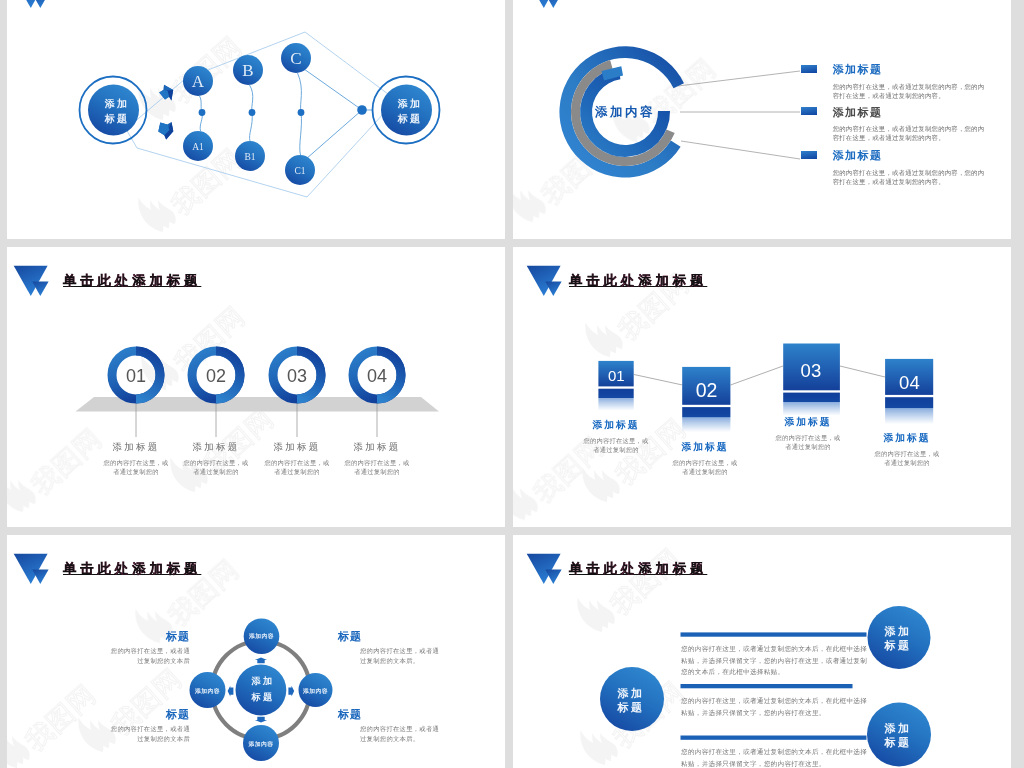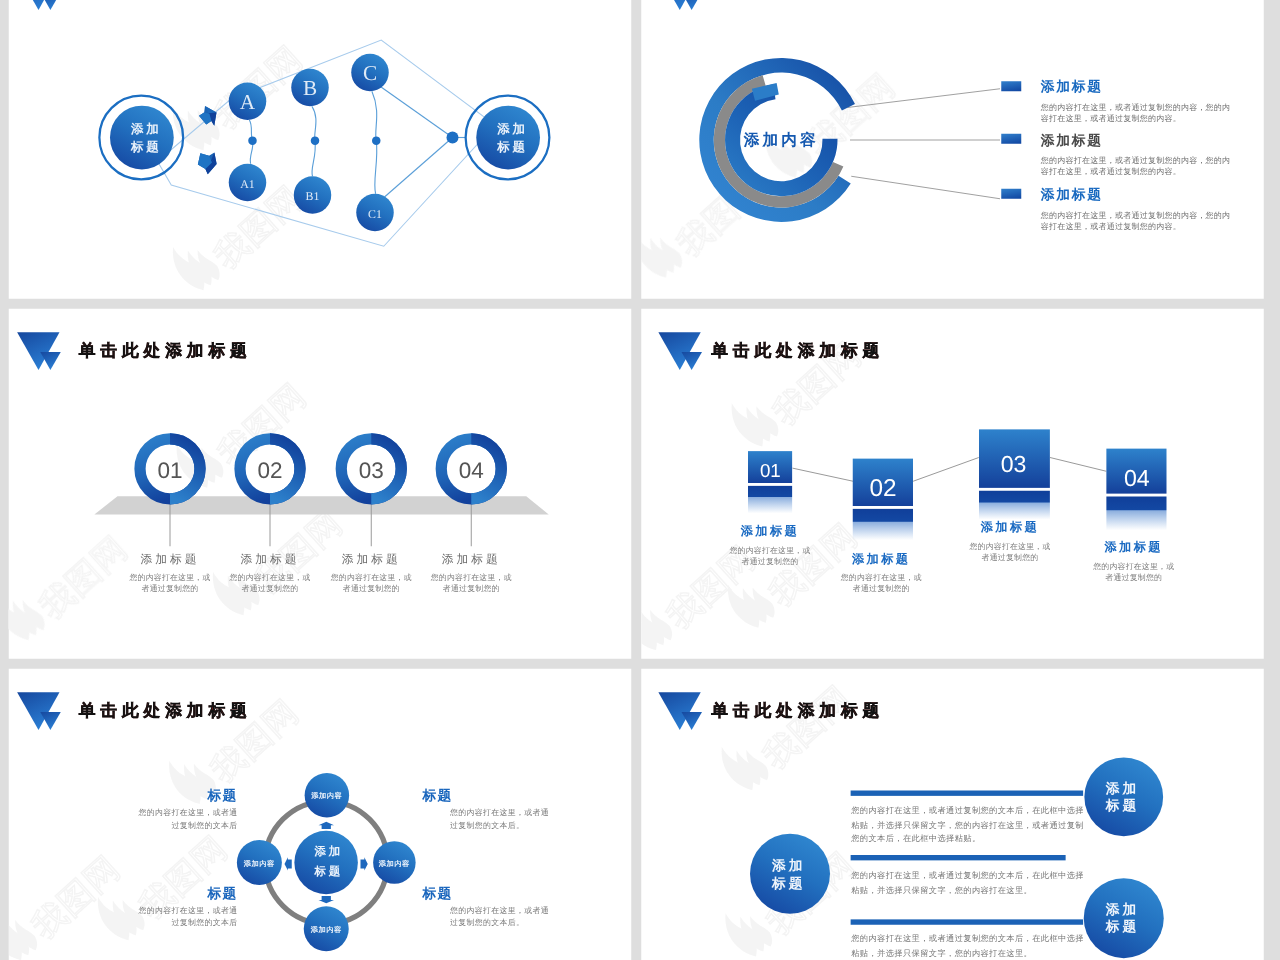--- a/index.html
+++ b/index.html
@@ -1,21 +1,21 @@
 <!DOCTYPE html>
 <html><head>
 <meta charset="utf-8">
 <style>
   html,body{margin:0;padding:0;}
   body{width:1024px;height:768px;background:#dedede;
        font-family:"Liberation Sans","DejaVu Sans",sans-serif;overflow:hidden;}
   .grid{position:absolute;left:0;top:0;width:1024px;height:768px;}
   .slide{position:absolute;background:#fff;overflow:hidden;}
   .slide svg.art{position:absolute;left:0;top:0;}
-  .hdr-title{font-weight:900;color:#7f1d1d;white-space:nowrap;-webkit-text-stroke:0.35px #111;}
+  .hdr-title{font-weight:900;color:#ec4899;white-space:nowrap;text-decoration:underline;-webkit-text-stroke:0.35px #111;}
 </style>
 </head>
 <body>
 
 <svg width="0" height="0" style="position:absolute" aria-hidden="true">
 <defs>
   <linearGradient id="gBall" x1="0" y1="0" x2="0.35" y2="1">
     <stop offset="0" stop-color="#2e7cc4"></stop>
         <stop offset="1" stop-color="#1b47a0"></stop>
   </linearGradient>

